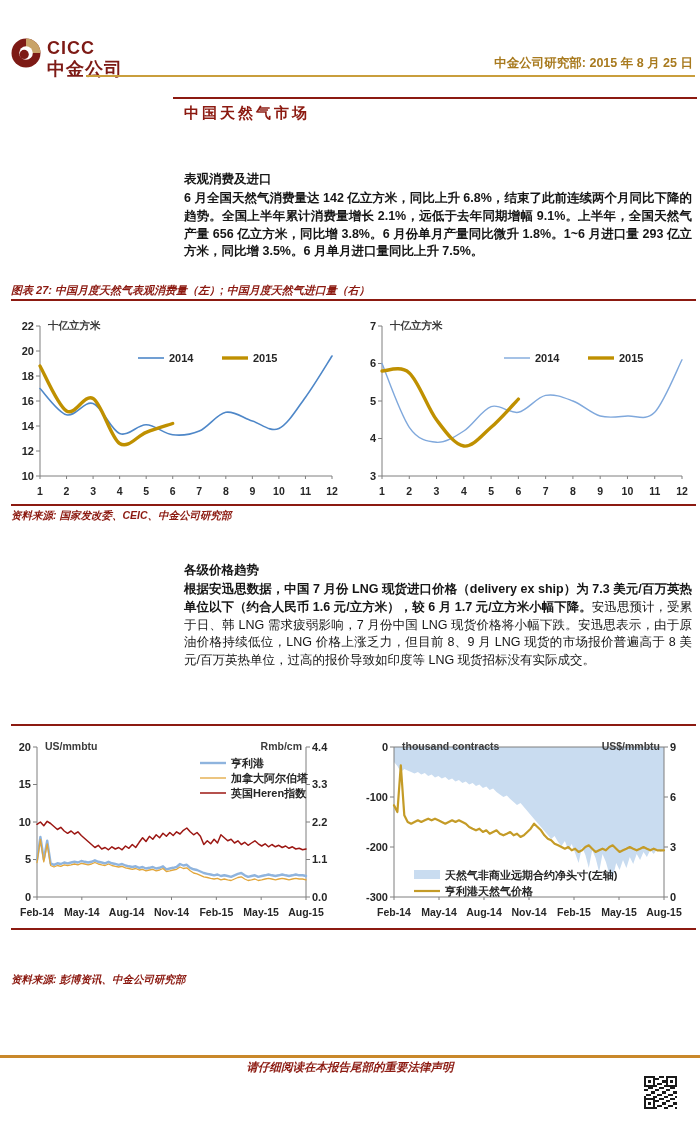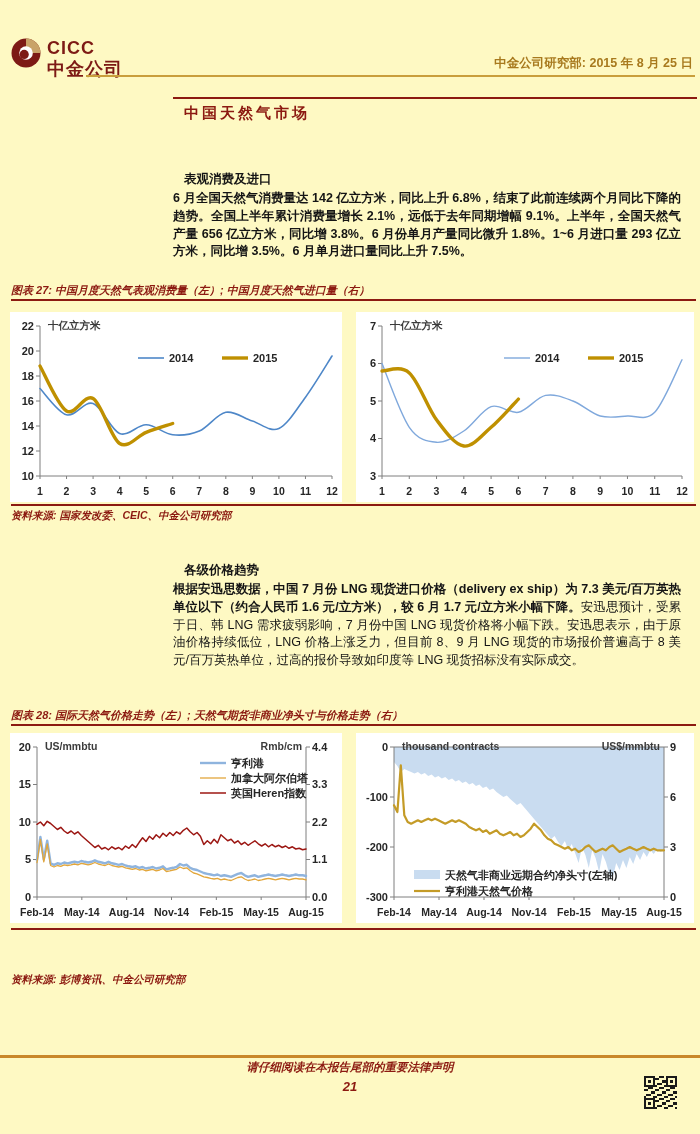--- a/index.html
+++ b/index.html
@@ -1,30 +1,30 @@
 <!DOCTYPE html>
 <html><head>
 <meta charset="utf-8">
 <style>
   html,body{margin:0;padding:0;background:#e8e8e8;}
-  .page{position:relative;width:700px;height:1134px;background:#fef9c3;margin:0 auto;
+  .page{position:relative;width:700px;height:1134px;background:#ffffff;margin:0 auto;
         font-family:"Liberation Sans","DejaVu Sans",sans-serif;color:#111;overflow:hidden;}
   .abs{position:absolute;}
   
   .logo-cicc{left:47px;top:38px;font-size:18px;font-weight:bold;color:#7D1A15;letter-spacing:1px;}
   .logo-cn{left:47px;top:57px;font-size:18px;font-weight:bold;color:#7D1A15;letter-spacing:1px;}
   .header-date{right:7px;top:55px;font-size:12.5px;font-weight:bold;color:#A87A1E;}
   .header-rule{left:86px;right:5px;top:75px;height:2px;background:#C99E3C;}
   
   .title-rule{left:173px;right:3px;top:97px;height:2px;background:#8C1A11;}
   .page-title{left:184px;top:104px;font-size:15px;font-weight:bold;color:#8C1A11;letter-spacing:3px;}
   
   .sec-heading{font-size:12.5px;font-weight:bold;color:#151515;}
   .s1-heading{left:184px;top:171px;}
-  .body-text{left:173px;width:508px;font-size:12.5px;line-height:17.8px;text-align:justify;color:#151515;}
+  .body-text{left:184px;width:508px;font-size:12.5px;line-height:17.8px;text-align:justify;color:#151515;}
   .s1-body{top:190px;font-weight:bold;}
   .s2-heading{left:184px;top:562px;}
   .s2-body{top:581px;}
   .s2-body .lead{font-weight:bold;}
   
   .fig-caption{left:11px;font-size:11px;font-weight:bold;font-style:italic;color:#8C1A11;}
   .fig-rule{left:11px;right:4px;background:#8C1A11;}
   .fig-source{left:11px;font-size:10.5px;font-weight:bold;font-style:italic;color:#8C1A11;}
   .chart-row{left:10px;display:flex;gap:14px;}
   .chart-row svg{display:block;background:#fff;font-family:inherit;}
@@ -153,21 +153,20 @@
         <line x1="232" y1="46" x2="258" y2="46" stroke="#BF9000" stroke-width="3.4"></line>
         <text x="263" y="49.5" font-size="11" font-weight="bold" fill="#262626">2015</text>
       </svg>
   </div>
   <div class="abs fig-rule" style="top:504px;height:1.5px;"></div>
   <div class="abs fig-source" style="top:509px;">资料来源: 国家发改委、CEIC、中金公司研究部</div>
 
   <div class="abs sec-heading s2-heading">各级价格趋势</div>
   <div class="abs body-text s2-body"><span class="lead">根据安迅思数据，中国 7 月份 LNG 现货进口价格（delivery ex ship）为 7.3 美元/百万英热单位以下（约合人民币 1.6 元/立方米），较 6 月 1.7 元/立方米小幅下降。</span><span>安迅思预计，受累于日、韩 LNG 需求疲弱影响，7 月份中国 LNG 现货价格将小幅下跌。安迅思表示，由于原油价格持续低位，LNG 价格上涨乏力，但目前 8、9 月 LNG 现货的市场报价普遍高于 8 美元/百万英热单位，过高的报价导致如印度等 LNG 现货招标没有实际成交。</span></div>
 
-  <div class="abs fig-caption" style="top:708px;">图表 28: 国际天然气价格走势（左）; 天然气期货非商业净头寸与价格走势（右）</div>
   <div class="abs fig-rule" style="top:724px;height:2px;"></div>
   <div class="abs chart-row" style="top:733px;">
     <svg width="332" height="190">
         <line x1="27" y1="14" x2="27" y2="164" stroke="#7F7F7F"></line>
         <line x1="27" y1="164" x2="296" y2="164" stroke="#7F7F7F"></line>
         <line x1="296" y1="14" x2="296" y2="164" stroke="#7F7F7F"></line>
         <line x1="23" y1="164" x2="27" y2="164" stroke="#7F7F7F"></line>
         <text x="21" y="167.5" text-anchor="end" font-size="11" font-weight="bold" fill="#262626">0</text>
         <line x1="23" y1="126.5" x2="27" y2="126.5" stroke="#7F7F7F"></line>
         <text x="21" y="130" text-anchor="end" font-size="11" font-weight="bold" fill="#262626">5</text>
@@ -256,21 +255,20 @@
         <text x="89" y="145.5" font-size="11" font-weight="bold" fill="#262626">天然气非商业远期合约净头寸(左轴)</text>
         <line x1="58" y1="158" x2="84" y2="158" stroke="#C49B27" stroke-width="2.2"></line>
         <text x="89" y="161.5" font-size="11" font-weight="bold" fill="#262626">亨利港天然气价格</text>
       </svg>
   </div>
   <div class="abs fig-rule" style="top:928px;height:1.5px;"></div>
   <div class="abs fig-source" style="top:933px;margin-top:40px;">资料来源: 彭博资讯、中金公司研究部</div>
 
   <div class="abs footer-rule"></div>
   <div class="abs footer-legal">请仔细阅读在本报告尾部的重要法律声明</div>
-  <div class="abs footer-page">21</div>
   <svg class="abs qr" width="33" height="33" viewBox="0 0 15 15" shape-rendering="crispEdges">
       <g>
         <rect x="0" y="0" width="1" height="1" fill="#1a1a1a"></rect>
         <rect x="1" y="0" width="1" height="1" fill="#1a1a1a"></rect>
         <rect x="2" y="0" width="1" height="1" fill="#1a1a1a"></rect>
         <rect x="3" y="0" width="1" height="1" fill="#1a1a1a"></rect>
         <rect x="4" y="0" width="1" height="1" fill="#1a1a1a"></rect>
         <rect x="7" y="0" width="1" height="1" fill="#1a1a1a"></rect>
         <rect x="8" y="0" width="1" height="1" fill="#1a1a1a"></rect>
         <rect x="10" y="0" width="1" height="1" fill="#1a1a1a"></rect>

